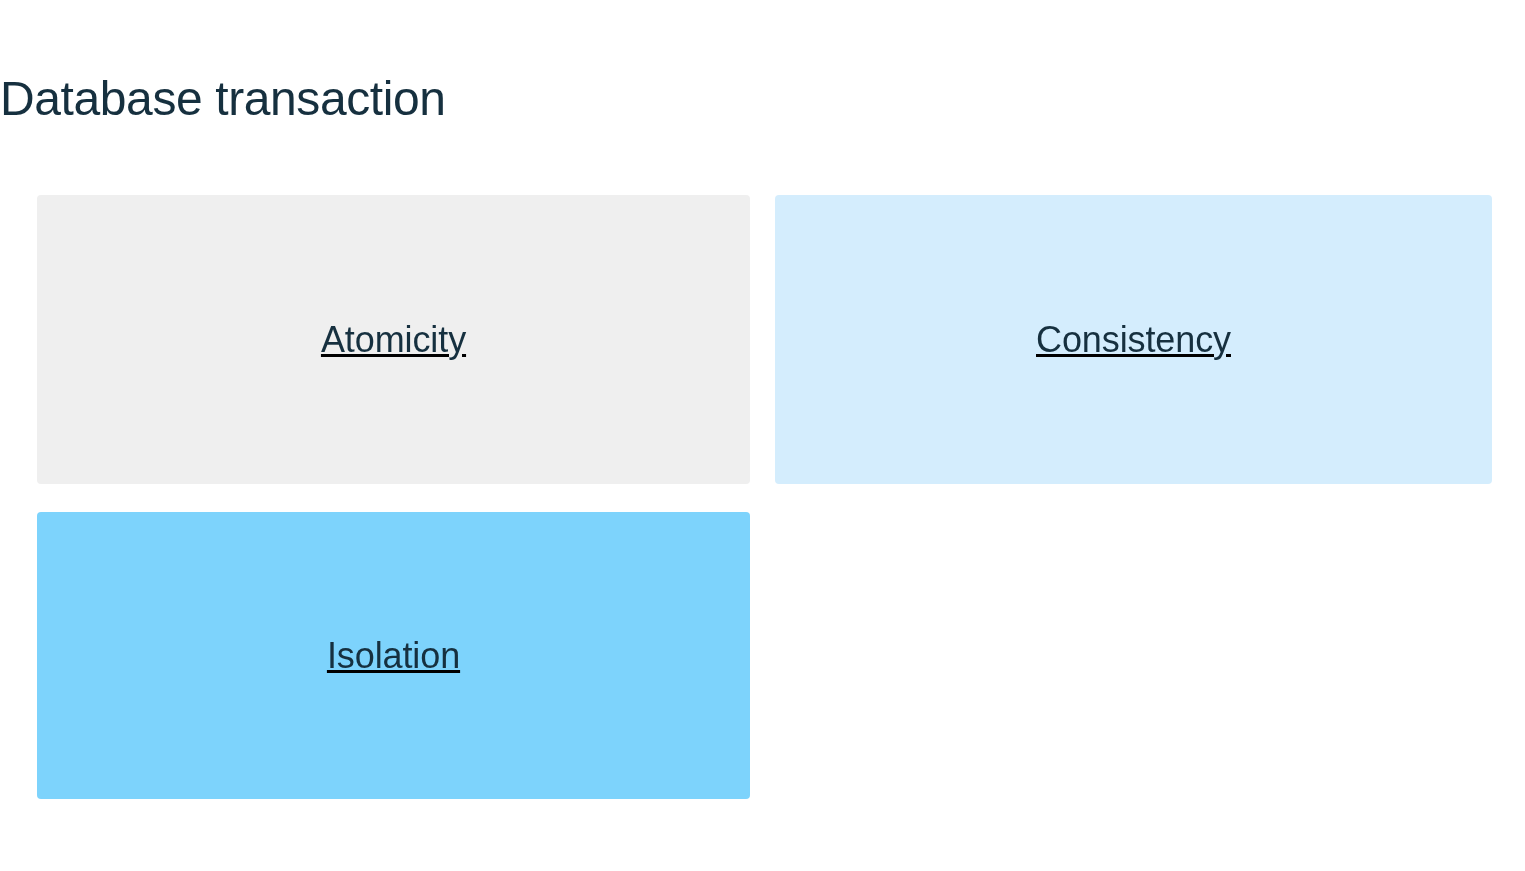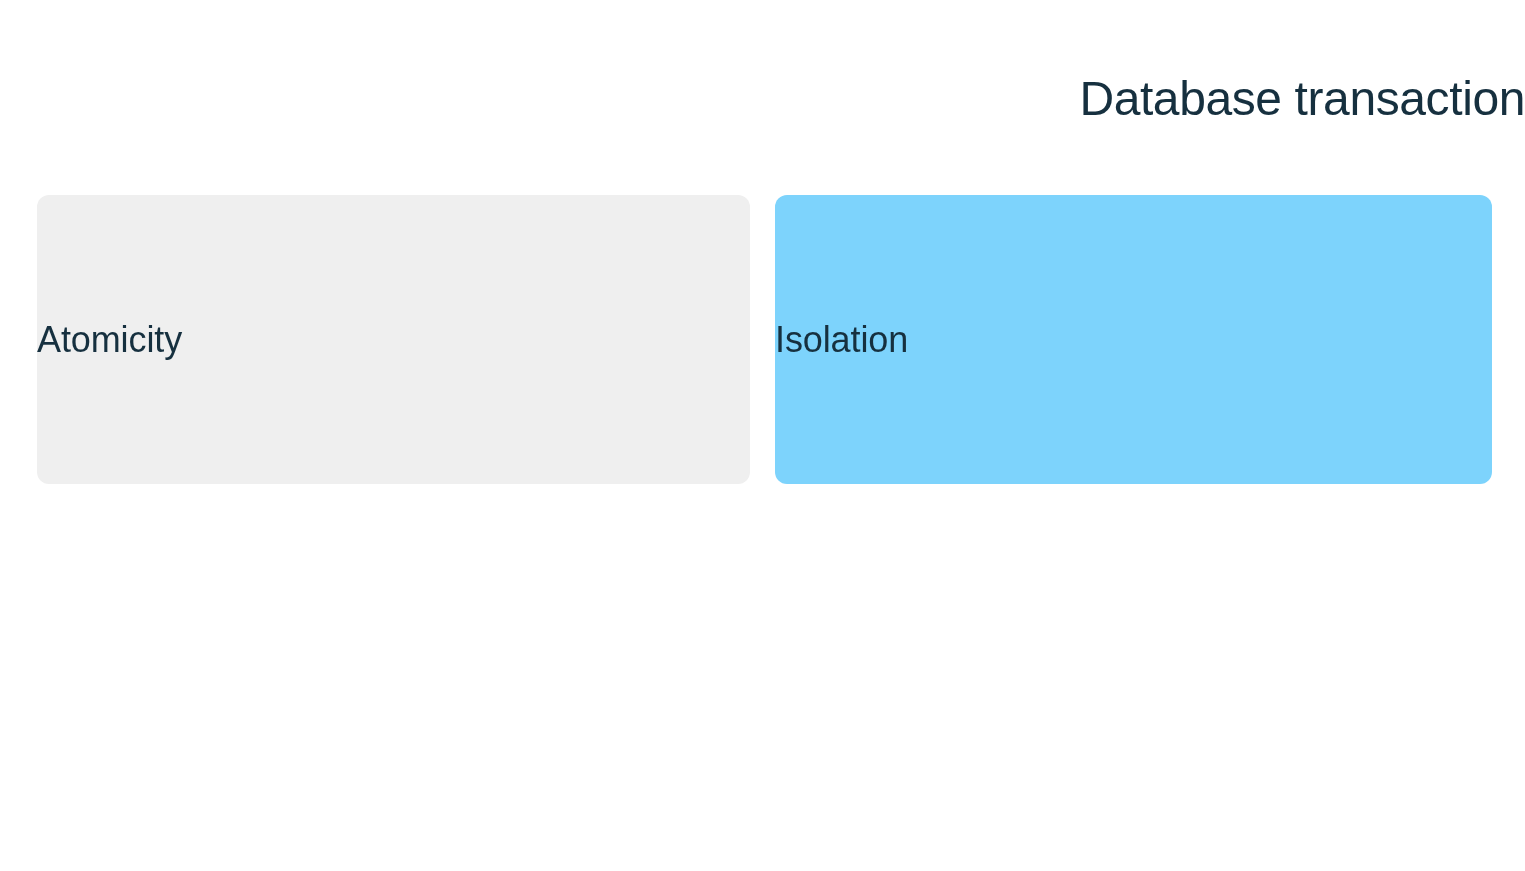--- a/index.html
+++ b/index.html
@@ -22,21 +22,21 @@
     background: #ffffff;
     box-sizing: border-box;
   }
 
   
   #title {
     position: absolute;
     left: 0;
     top: 68px;
     width: 1525px;
-    text-align: right;
+    text-align: left;
     font-size: 48px;
     font-weight: 500;
     letter-spacing: -0.4px;
     line-height: 62px;
     color: #16303f;
     white-space: nowrap;
   }
 
   
   #card-grid {
@@ -46,25 +46,27 @@
     width: 1455px;
     height: 604px;
     display: grid;
     grid-template-columns: 713px 717px;
     grid-template-rows: 289px 287px;
     column-gap: 25px;
     row-gap: 28px;
   }
 
   .card {
-    border-radius: 12px;
+    border-radius: 4px;
     display: flex;
     align-items: center;
+    justify-content: center;
     box-sizing: border-box;
     overflow: hidden;
+    text-decoration: underline;
   }
 
   .card-label {
     font-size: 36px;
     font-weight: 400;
     line-height: 46px;
     letter-spacing: -0.1px;
     color: #16303f;
     text-align: center;
     white-space: nowrap;
@@ -81,20 +83,23 @@
 <div id="slide">
 
   <div id="title">Database transaction</div>
 
   <div id="card-grid">
 
     <div class="card card-atomicity">
       <span class="card-label">Atomicity</span>
     </div>
 
+    <div class="card card-consistency">
+      <span class="card-label">Consistency</span>
+    </div>
 
 
     <div class="card card-isolation">
       <span class="card-label">Isolation</span>
     </div>
 
   </div>
 </div>
 
 </body></html>

